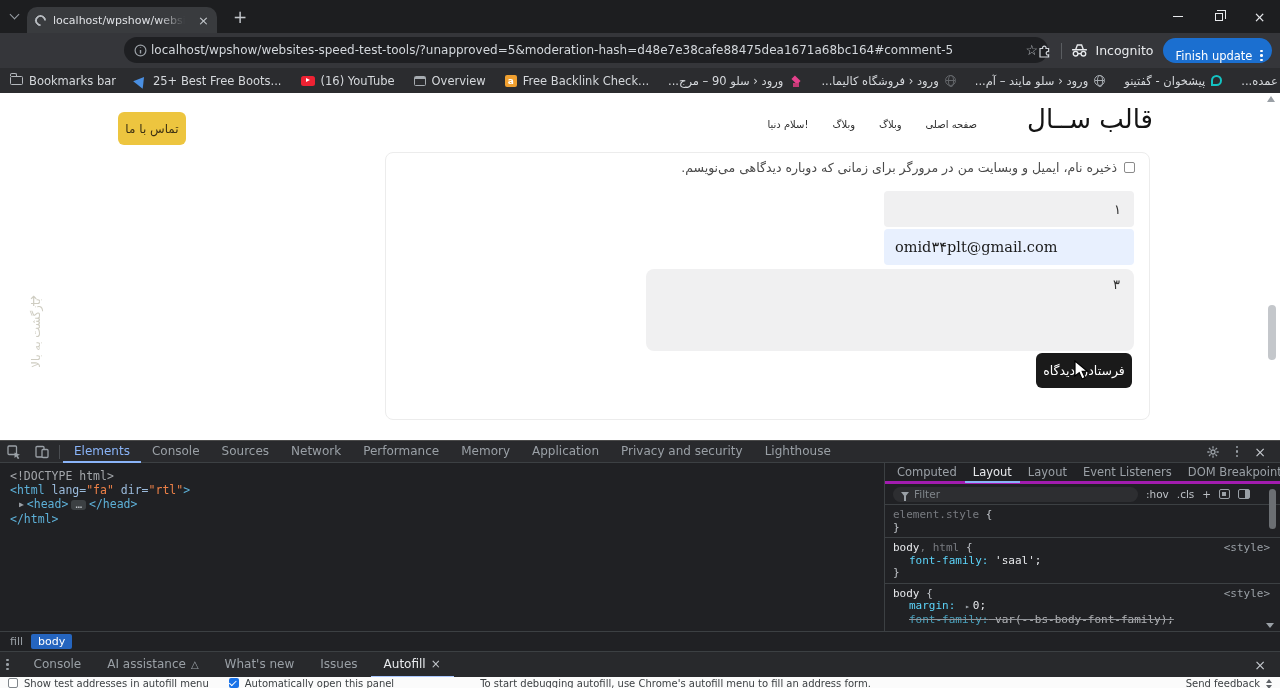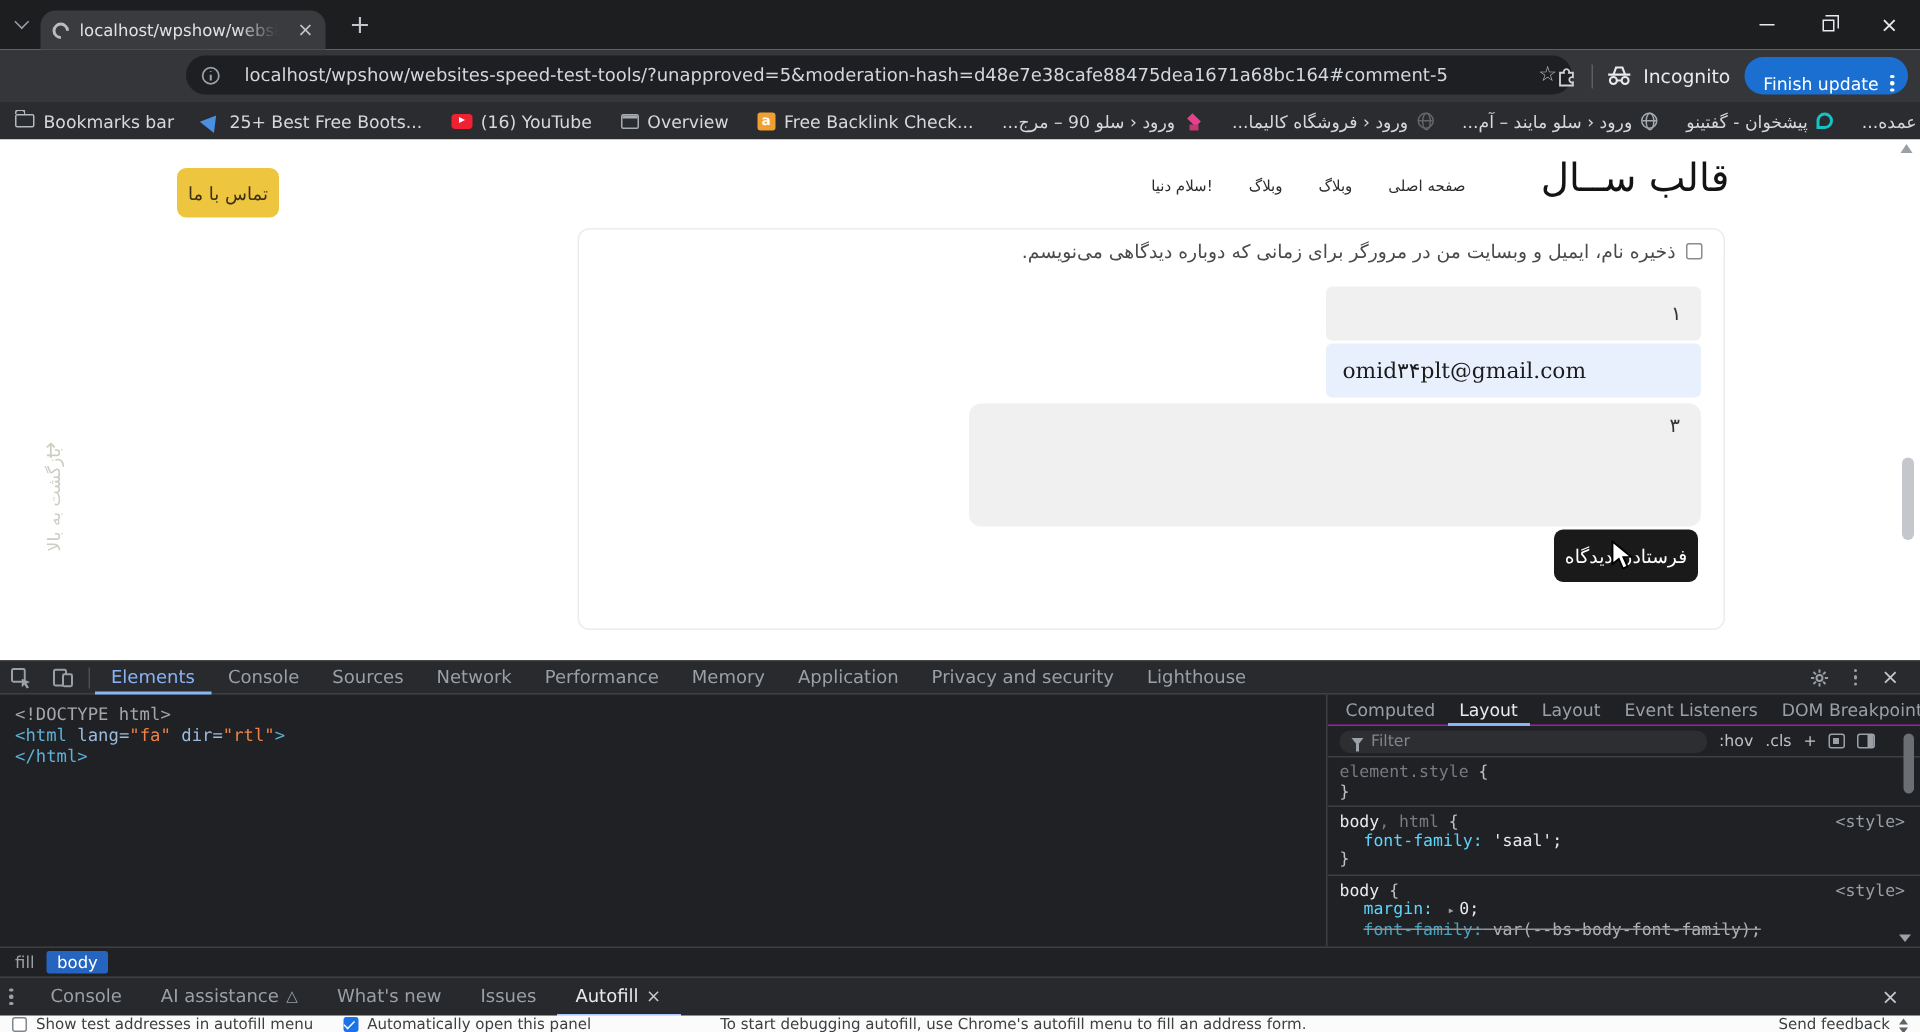--- a/index.html
+++ b/index.html
@@ -29,21 +29,21 @@
   .ic-restore { width:8px; height:8px; border:1.2px solid #e8eaed; position:relative; background:#1d1e20; }
   .ic-restore::before { content:''; position:absolute; left:1.5px; top:-3.5px; width:8px; height:8px;
     border:1.2px solid #e8eaed; border-left:none; border-bottom:none; }
   .ic-close-win { font-size:14px; }
 
   
   .toolbar { position:absolute; left:0; top:33px; width:1280px; height:35px; background:#35363a; }
   .navbtn { position:absolute; top:41px; width:22px; height:20px; color:#cfd3d8; font-size:15px;
     text-align:center; line-height:20px; }
   .omnibox { position:absolute; left:124px; top:37px; width:924px; height:26px; background:#1e1f22;
-    border-radius:13px; display:flex; align-items:center; padding:0 10px; gap:16px; }
+    border-radius:13px; display:flex; align-items:center; padding:0 10px; gap:4px; }
   .url { font-size:12px; color:#d3d7dc; white-space:nowrap; overflow:hidden; flex:1; }
   .star { color:#b9bdc2; font-size:14px; }
   .tb-right { position:absolute; right:0; top:33px; height:35px; display:flex; align-items:center; }
   .tb-divider { width:1px; height:16px; background:#5a5d61; margin:0 8px; }
   .incog-label { color:#e8eaed; font-size:12.5px; margin-left:6px; margin-right:10px; }
   .update-pill { height:25px; background:#1b6fd0; border-radius:13px; color:#fff; font-size:11.5px;
     display:flex; align-items:center; padding:10px 9px 0 12px; gap:8px; margin-right:8px; }
   .vdots, .vdots::before, .vdots::after { width:2.6px; height:2.6px; border-radius:50%; background:currentColor; }
   .vdots { position:relative; color:#fff; display:inline-block; }
   .vdots::before, .vdots::after { content:''; position:absolute; left:0; }
@@ -123,21 +123,21 @@
   .tk-attr { color:#9bbbdc; }
   .tk-val { color:#ee8147; }
   .tk-arrow { color:#9aa0a6; font-size:8px; vertical-align:1px; margin-right:3px; }
   .ellipsis-badge { display:inline-block; background:#3c4043; color:#bdc1c6; border-radius:3px;
     padding:0 4px; margin:0 3px; line-height:10px; font-size:11px; }
   .indent { padding-left:9px; }
 
   .dt-vsep { position:absolute; left:884px; top:22px; width:1px; height:168px; background:#3c4043; }
 
   .dt-styles { position:absolute; left:885px; top:22px; width:395px; height:168px; overflow:hidden; }
-  .ss-tabs { height:21px; display:flex; align-items:center; gap:0; border-bottom:1px solid #a21caf; padding-left:4px; }
+  .ss-tabs { height:21px; display:flex; align-items:center; gap:0; border-bottom:3px solid #a21caf; padding-left:4px; }
   .ss-tab { font-size:11.5px; color:#9aa0a6; padding:0 8px; height:21px; line-height:20px; white-space:nowrap; }
   .ss-tab.active { color:#e8eaed; box-shadow:inset 0 -2px 0 #8ab4f8; }
   .ss-filter { height:21px; display:flex; align-items:center; border-bottom:1px solid #3c4043; padding:0 8px; gap:8px; }
   .filter-box { flex:1; height:15px; background:#2d2e31; border-radius:8px; display:flex; align-items:center;
     gap:5px; padding:0 8px; max-width:245px; }
   .filter-text { font-size:10.5px; color:#80868b; }
   .funnel { width:0; height:0; border-left:4.5px solid transparent; border-right:4.5px solid transparent;
     border-top:5px solid #9aa0a6; position:relative; }
   .funnel::after { content:''; position:absolute; left:-1px; top:-1px; width:2px; height:5px; background:#9aa0a6; }
   .ss-chip { font-size:10.5px; color:#bdc1c6; }
@@ -354,20 +354,21 @@
             </g>
           </svg>
         <span class="vdots" style="color:#9aa0a6"></span>
         <span class="dt-close">×</span>
       </span>
     </div>
 
     <div class="dt-elements">
       <div><span class="tk-doc">&lt;!DOCTYPE html&gt;</span></div>
       <div><span class="tk-tag">&lt;html</span>&nbsp;<span class="tk-attr">lang=</span><span class="tk-val">"fa"</span>&nbsp;<span class="tk-attr">dir=</span><span class="tk-val">"rtl"</span><span class="tk-tag">&gt;</span></div>
+      <div class="indent"><span class="tk-arrow">▶</span><span class="tk-tag">&lt;head&gt;</span><span class="ellipsis-badge">…</span><span class="tk-tag">&lt;/head&gt;</span></div>
       <div><span class="tk-tag">&lt;/html&gt;</span></div>
     </div>
 
     <span class="dt-vsep"></span>
 
     <div class="dt-styles">
       <div class="ss-tabs">
         <span class="ss-tab">Computed</span>
         <span class="ss-tab active">Layout</span>
         <span class="ss-tab">Layout</span>

